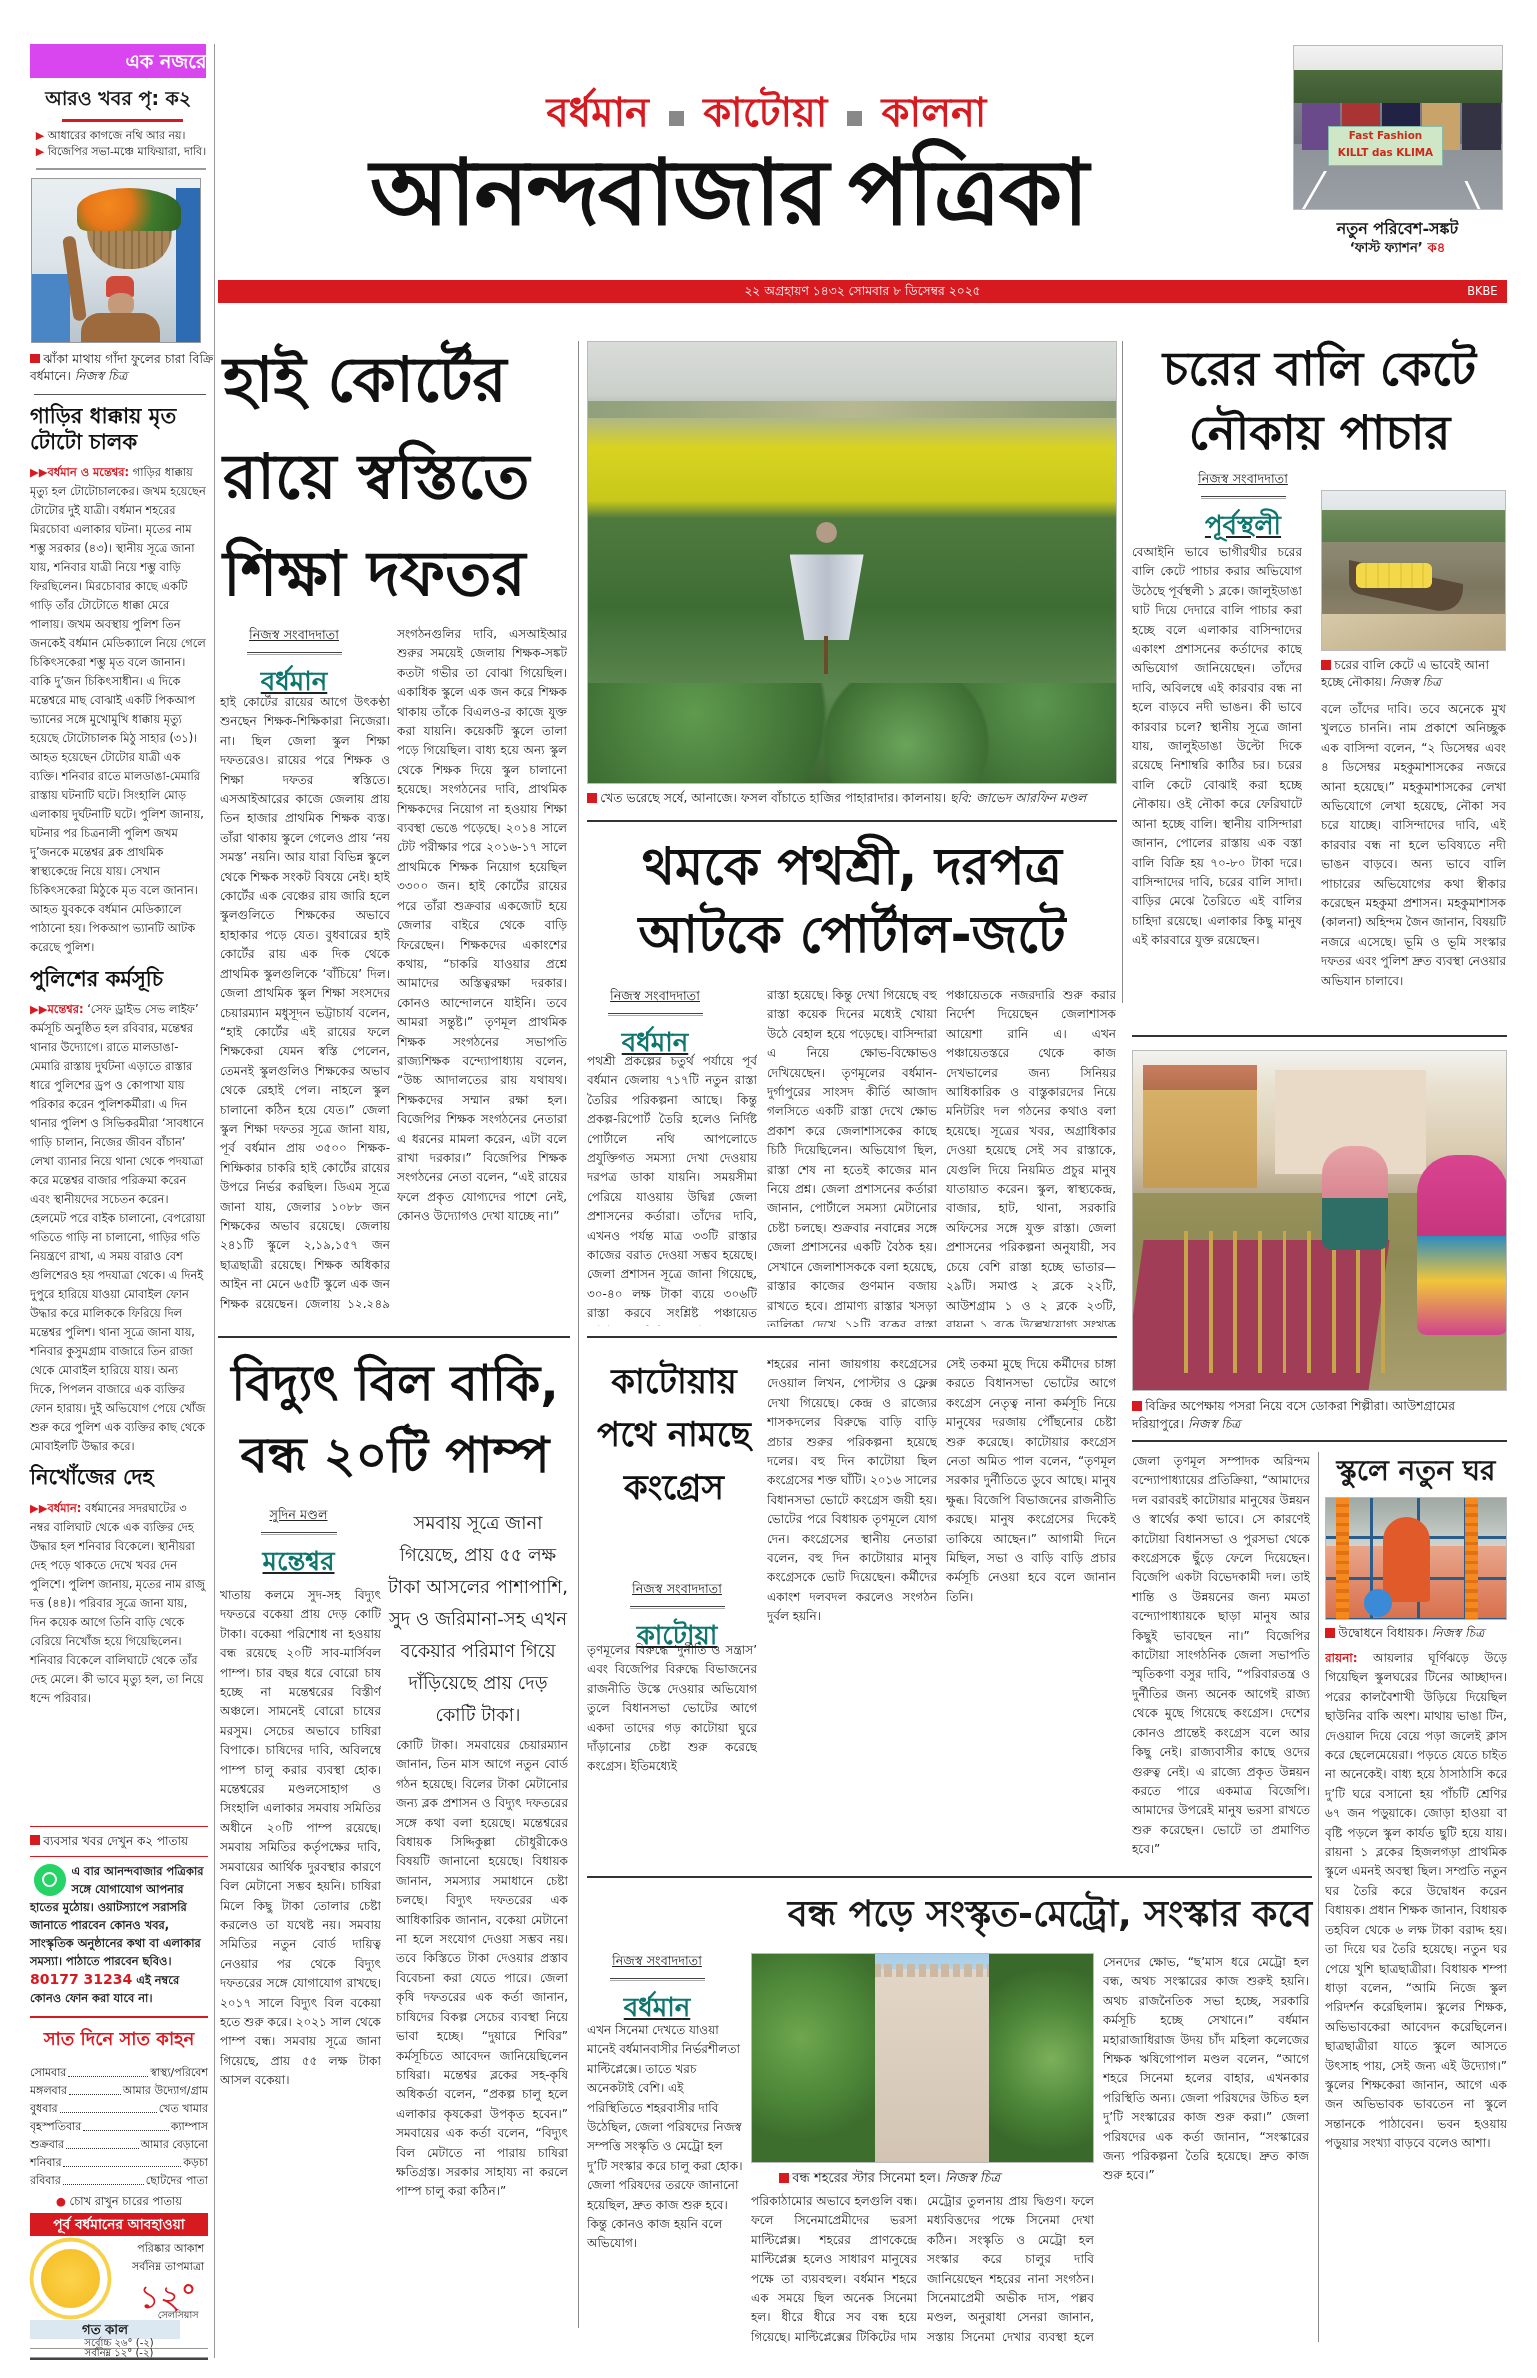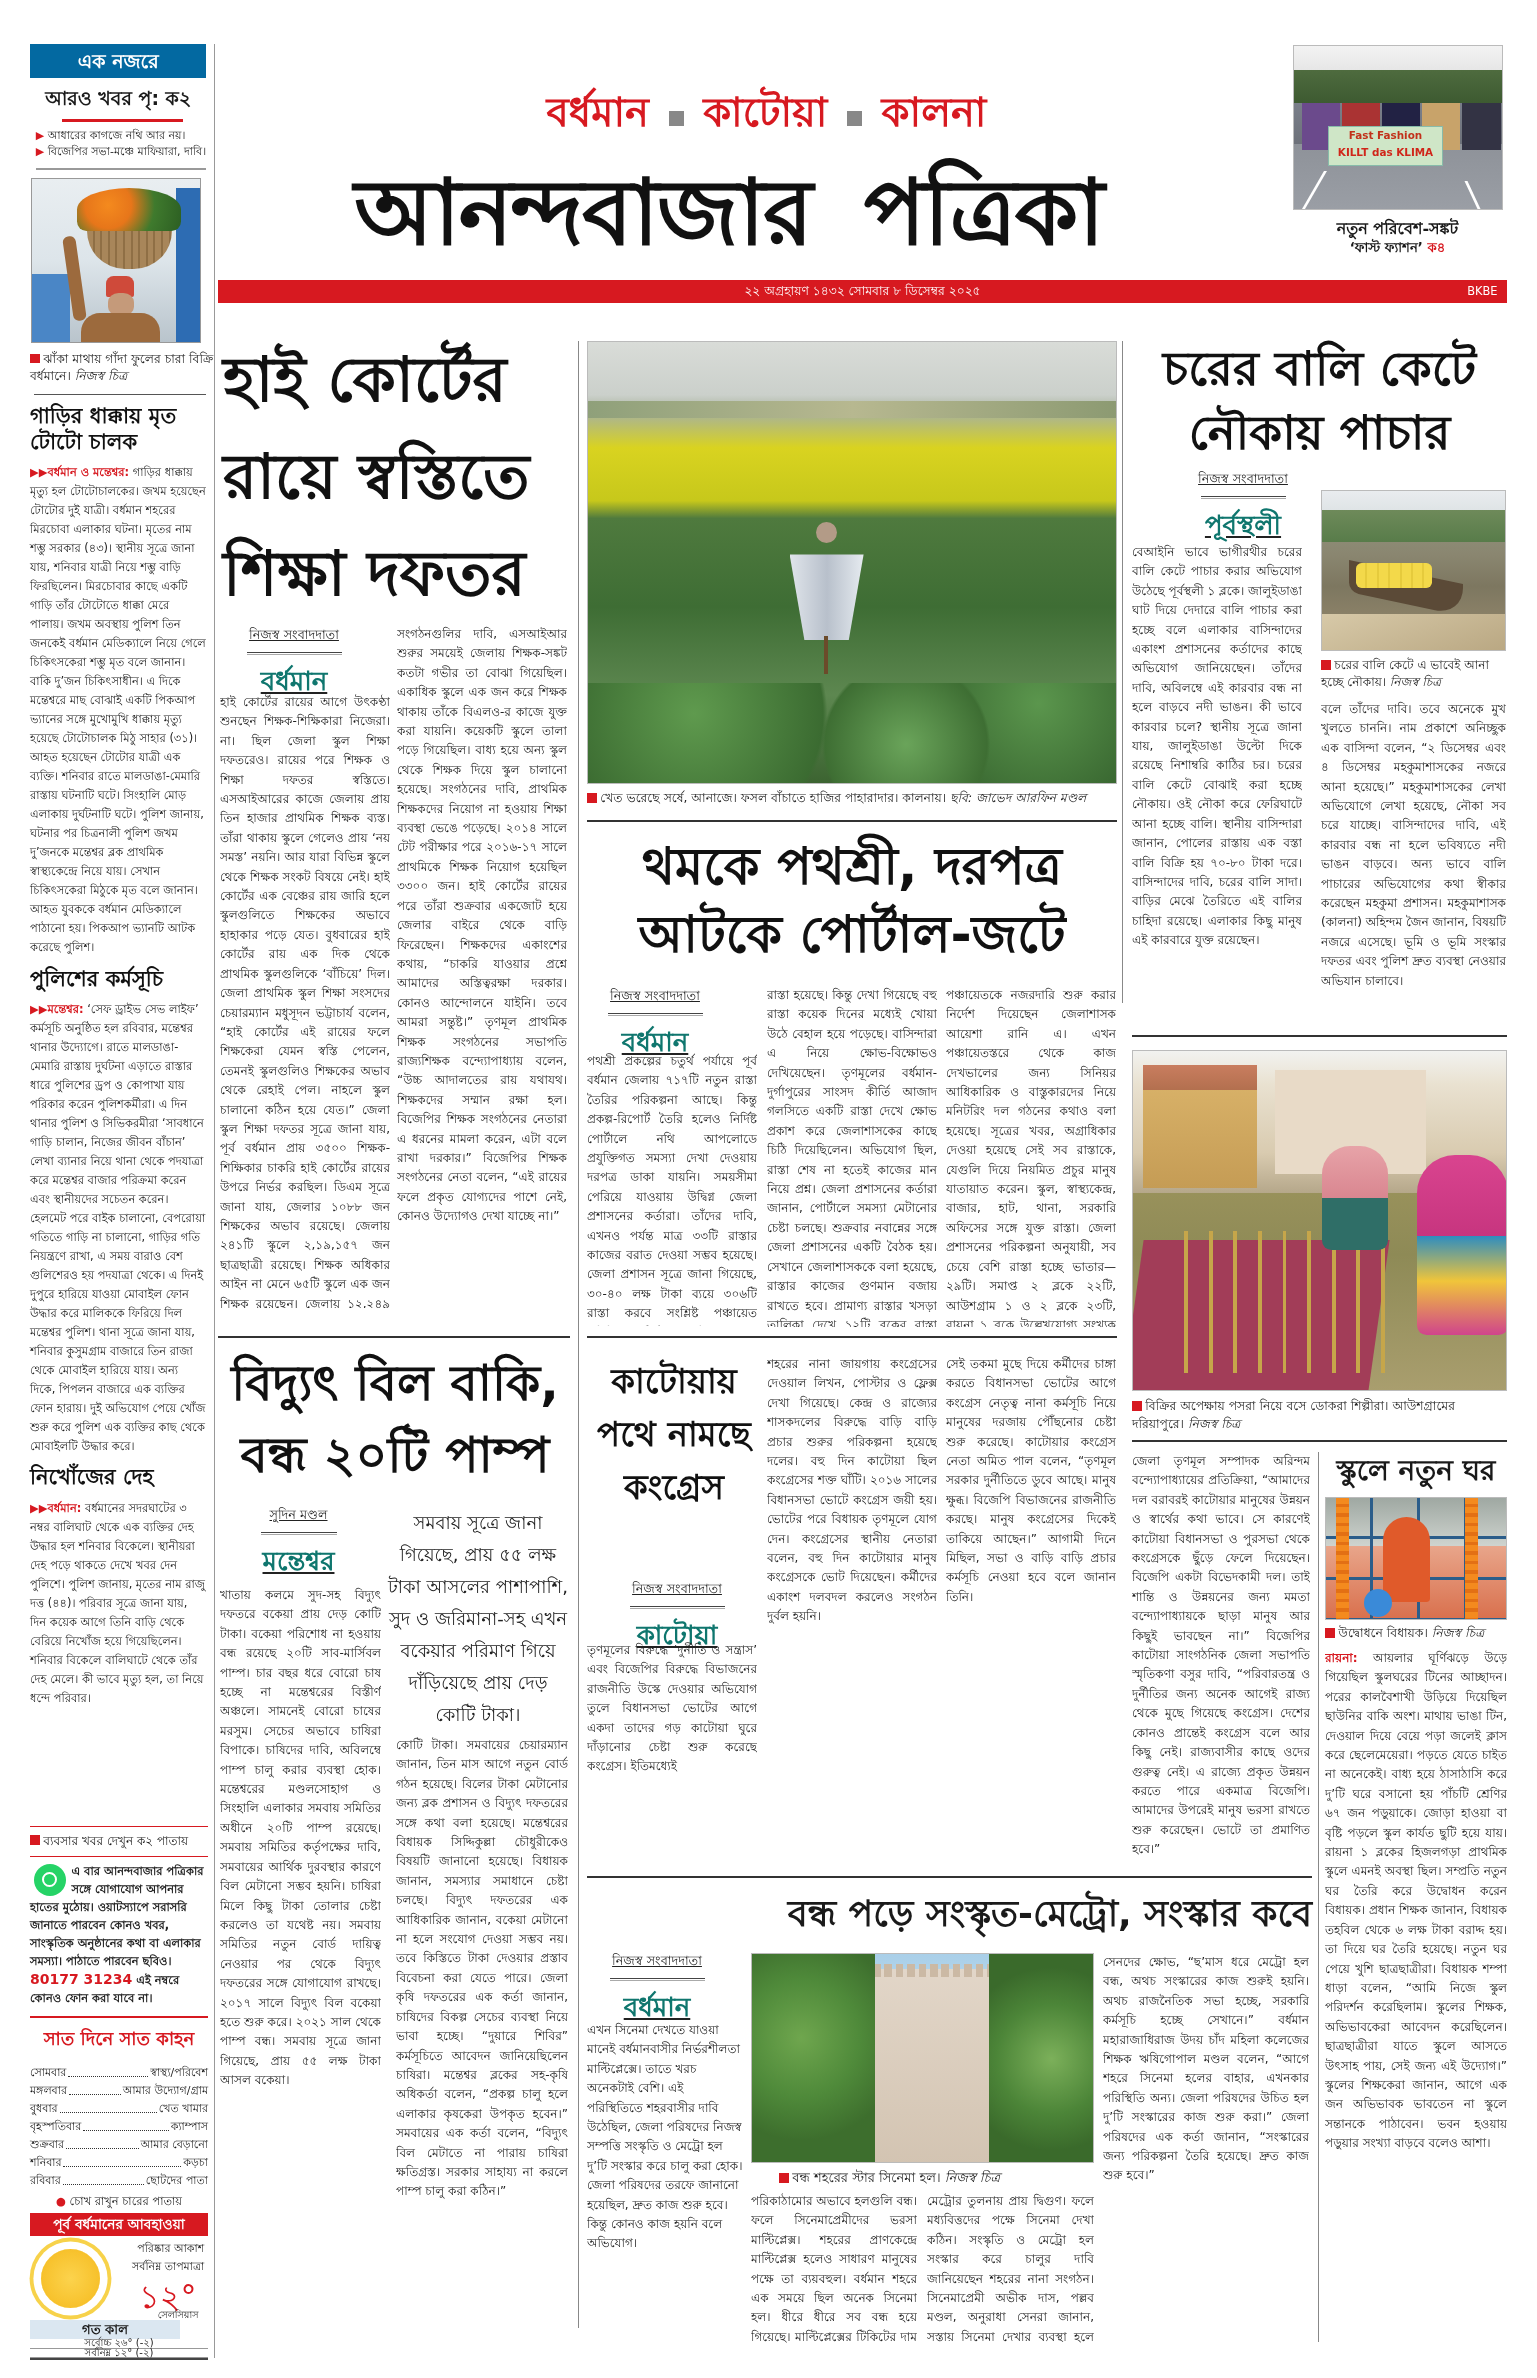--- a/index.html
+++ b/index.html
@@ -1,38 +1,38 @@
 <!DOCTYPE html>
 <html style="font-size:15px"><head>
 <meta charset="utf-8">
 <style>
   * { box-sizing: border-box; margin: 0; padding: 0; }
   html, body { width: 1538px; height: 2378px; background: #ffffff; overflow: hidden; }
   body { position: relative; font-family: "DejaVu Sans", sans-serif; color: #1a1a1a; }
   .abs { position: absolute; }
-  .serif { font-family: Liberation Mono, monospace; margin-top: 26px; }
+  .serif { font-family: Liberation Serif, serif; }
   .body-text { font-size: 12px; line-height: 19.4px; text-align: justify; color: #222; }
   .hl { font-weight: bold; color: #111; line-height: 1.05; }
   .red { color: #d71920; }
   .rule { position: absolute; background: #333; }
   .vrule { position: absolute; width: 0.9px; background: #888; }
   .photo { position: absolute; overflow: hidden; border: 0.9px solid #bbb; }
   .cap { font-size: 12.3px; line-height: 18px; color: #222; }
   .cap .sq { display: inline-block; width: 9.5px; height: 9.5px; background: #d71920; margin-right: 3.8px; vertical-align: -0.9px; }
   .cap i { font-style: italic; }
   .byline { text-align: center; font-size: 12.8px; color: #222; text-decoration: underline; }
   .byline .line { display: block; margin: 5.7px auto 5.7px; height: 3.8px; border-top: 1.9px solid #444; border-bottom: 0.9px solid #aaa; }
   .byline .place { display: block; font-size: 26px; font-weight: bold; color: #0f766e; }
   .arrowlead { color: #d71920; font-weight: bold; }
 </style>
 </head>
 <body>
 
 <div class="abs" style="left:30px; top:44px; width:185px; height:2314px; border-right:0.9px solid #999;">
-  <div style="background:#0369a1; color:#fff; text-align:center; font-size:19px; font-weight:bold; height:34px; line-height:34px; margin-right:7.6px;">এক নজরে</div>
+  <div style="background:#d946ef; color:#fff; text-align:right; font-size:19px; font-weight:bold; height:34px; line-height:34px; margin-right:7.6px;">এক নজরে</div>
   <div style="text-align:center; font-size:19px; font-weight:bold; margin-top:5.7px; margin-right:7.6px;">আরও খবর পৃ: ক২</div>
   <div style="margin:3.8px auto 5.7px; width:121px; height:2.8px; background:#d71920;"></div>
   <div style="font-size:11px; line-height:16px; padding-left:5.7px;"><span class="red">▶ </span><span>আধারের কাগজে নথি আর নয়।</span></div>
   <div style="font-size:11px; line-height:16px; padding-left:5.7px;"><span class="red">▶ </span><span>বিজেপির সভা-মঞ্চে মাফিয়ারা, দাবি।</span></div>
   <div style="height:2.8px; background:#999; margin:7.6px 7.6px 7.6px 5.7px;"></div>
 
   <div style="position:relative; width:170px; height:165px; margin-left:0.9px; border:0.9px solid #999; overflow:hidden; background:linear-gradient(180deg,#e9eef1 0%,#dde5ea 50%,#b9c4cc 100%);">
     <div style="position:absolute; left:0; top:95px; width:38px; height:70px; background:#4a86c6;"></div>
     <div style="position:absolute; right:0; top:9.5px; width:24px; height:155px; background:#2d6cb3;"></div>
     <div style="position:absolute; left:45px; top:9.5px; width:104px; height:43px; border-radius:50% 50% 9.5px 9.5px; background:radial-gradient(circle at 30% 40%,#f48a1e 0,#e7761a 30%,#3f7a2d 60%,#2c5e22 100%);"></div>

